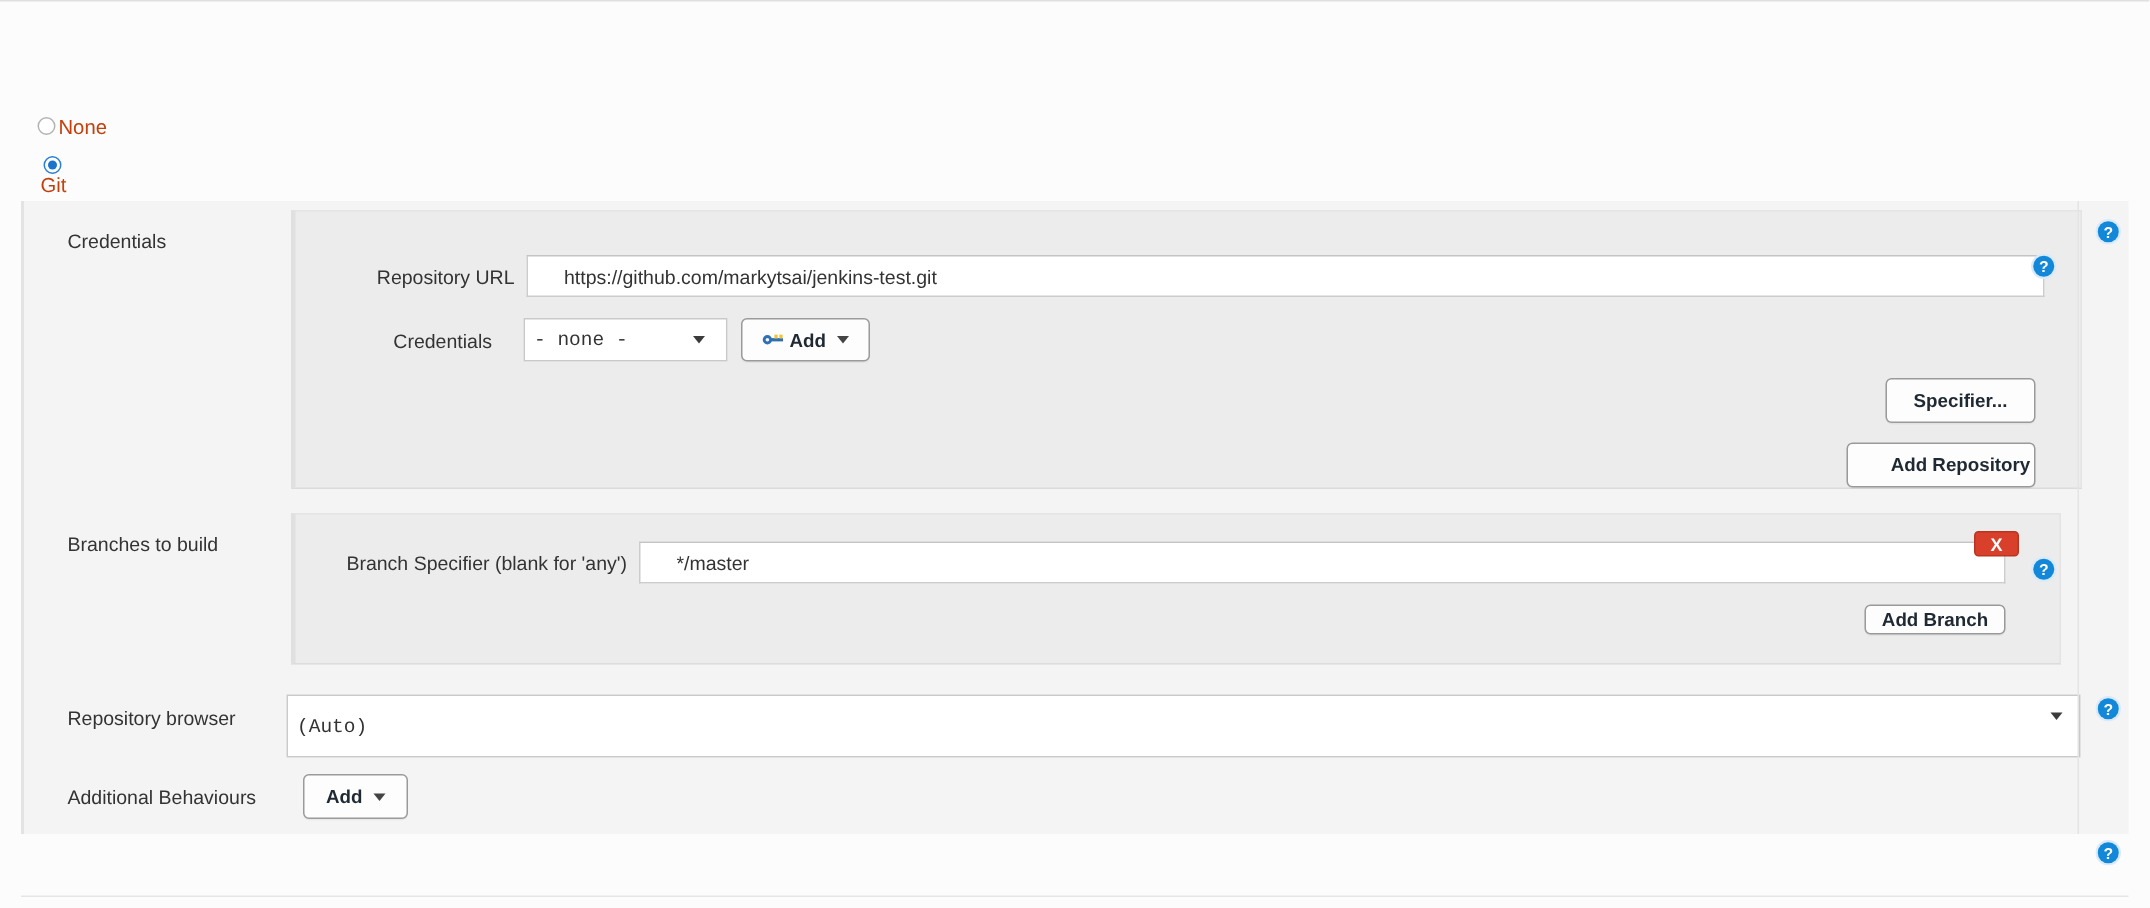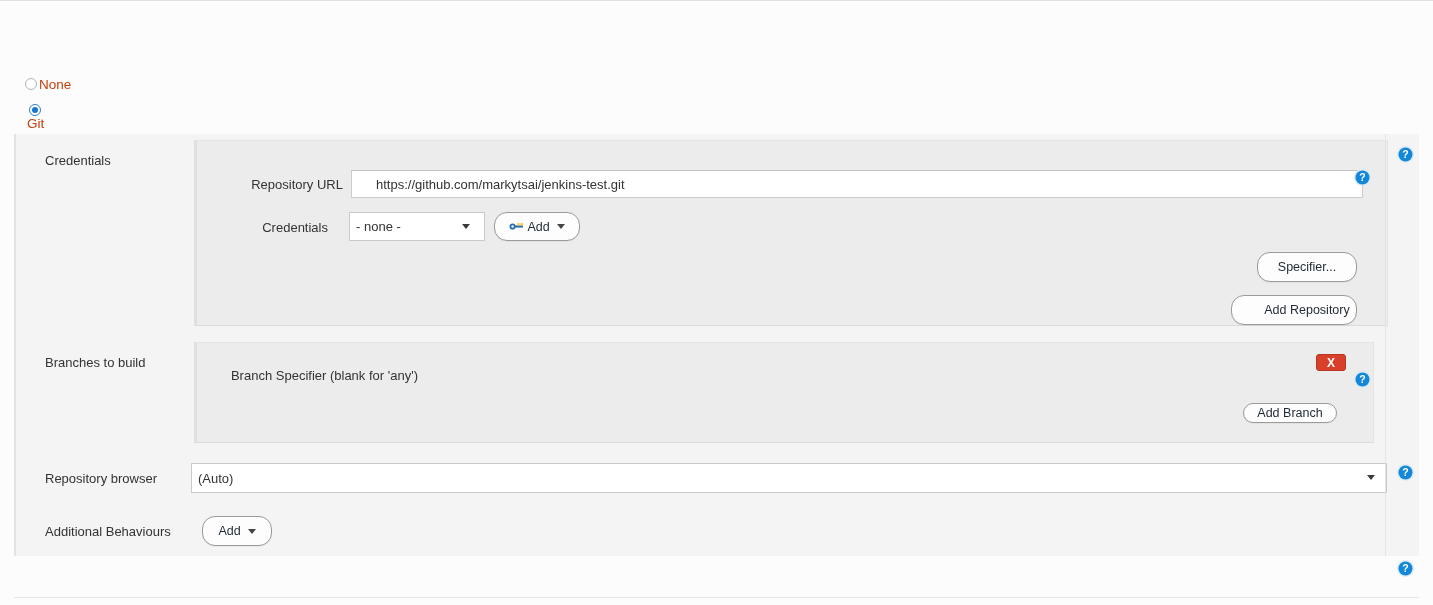--- a/index.html
+++ b/index.html
@@ -120,21 +120,21 @@
     font-size: 13px;
     color: #333;
     outline: none;
   }
   select.sel {
     position: absolute;
     height: 29px;
     background: #fff;
     border: 1px solid #c9c9c9;
     padding: 0 6px;
-    font-family: Liberation Sans, sans-serif;
+    font-family: Liberation Mono, monospace;
     font-size: 13px;
     color: #333;
     outline: none;
     appearance: none;
     -webkit-appearance: none;
   }
   .sel-wrap { position: absolute; }
   .sel-caret {
     position: absolute;
     pointer-events: none;
@@ -153,21 +153,21 @@
     font-family: "Liberation Sans", sans-serif;
     font-size: 12.5px;
     color: #1f2933;
     cursor: pointer;
     display: flex;
     align-items: center;
     justify-content: center;
     white-space: nowrap;
     box-shadow: 0 1px 0 rgba(0,0,0,0.04);
   }
-  .btn.bold { font-weight: normal; border-radius: 13px; }
+  .btn.bold { font-weight: bold; }
   .btn .caret {
     margin-left: 7px;
     width: 0; height: 0;
     border-left: 4px solid transparent;
     border-right: 4px solid transparent;
     border-top: 5px solid #444;
   }
   .key-icon {
     width: 15px; height: 11px;
     margin-right: 3px;
@@ -262,33 +262,34 @@
       <div class="btn bold" style="left:1034px; top:154px; width:126px; height:30px;padding-left:26px;">
         <span>Add Repository</span>
       </div>
     </div>
 
     <div class="cfg-label" style="left:29px; top:221px;">Branches to build</div>
 
     <div class="inner-panel" style="left:178px; top:208px; width:1180px; height:101px;">
 
       <div class="field-label" style="left:16px; top:25px; width:205px;">Branch Specifier (blank for 'any')</div>
+      <input class="txt" style="left: 229px; top: 18px; width: 911px;" type="text" value="*/master">
 
       <div class="btn bold" style="left:1046px; top:60px; width:94px; height:20px;">
         <span>Add Branch</span>
       </div>
     </div>
 
     <div class="btn-delete" style="left:1300px; top:220px; width:30px; height:17px;">
       <span>X</span>
     </div>
 
     <div class="cfg-label" style="left:29px; top:337px;">Repository browser</div>
     <div class="sel-wrap" style="left:175px; top:329px;">
-      <select class="sel" style="left:0; top:0; width:1196px; height:30px;">
+      <select class="sel" style="left:0; top:0; width:1196px; height:42px;">
         <option>(Auto)</option>
       </select>
       <span class="sel-caret" style="left:1176px; top:12px;"></span>
     </div>
 
     <div class="cfg-label" style="left:29px; top:390px;">Additional Behaviours</div>
     <div class="btn bold" style="left:186px; top:382px; width:70px; height:30px;">
       <span>Add</span>
       <span class="caret"></span>
     </div>

